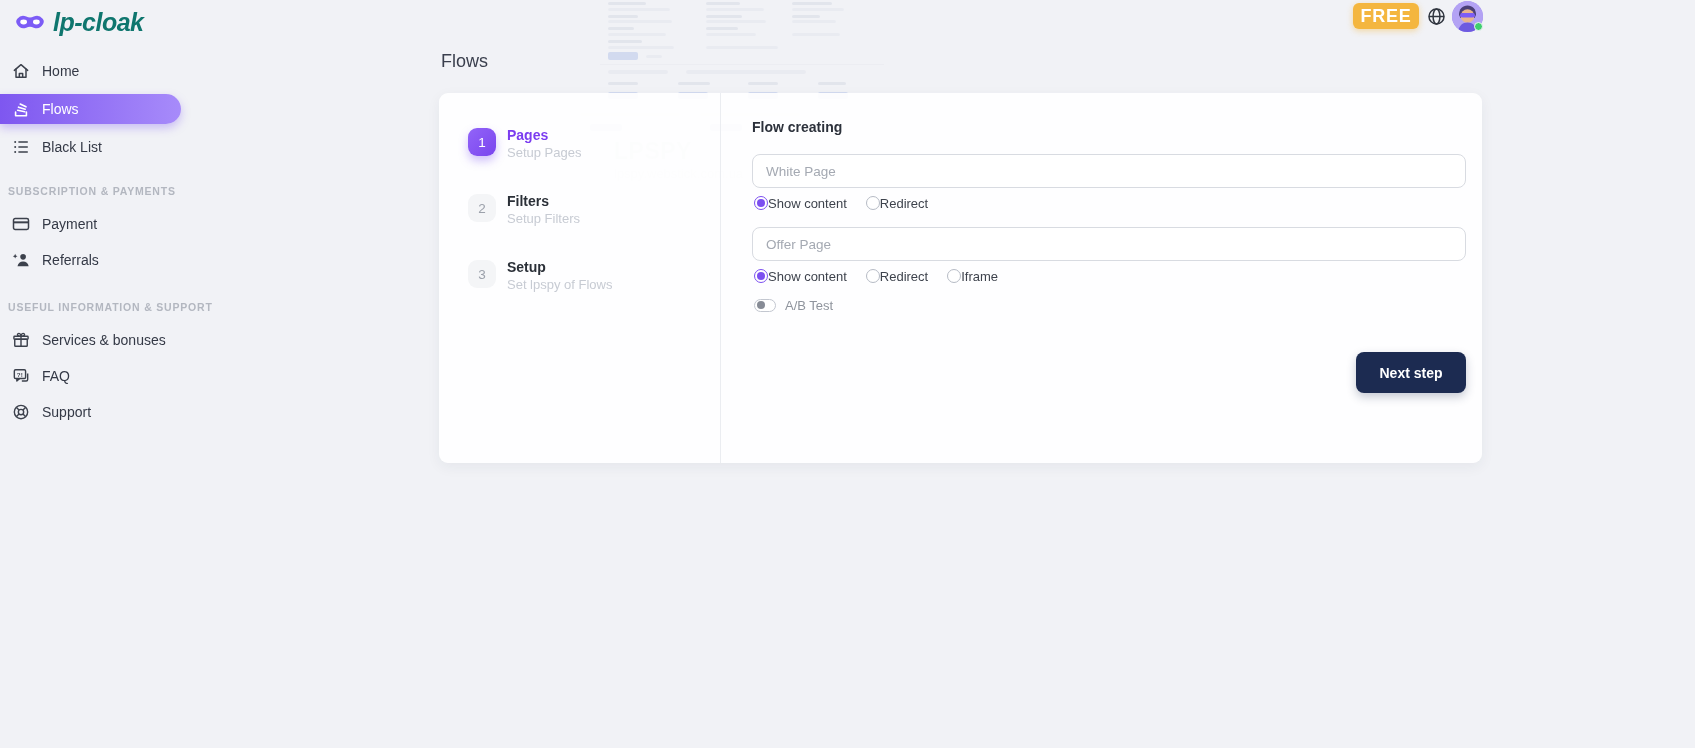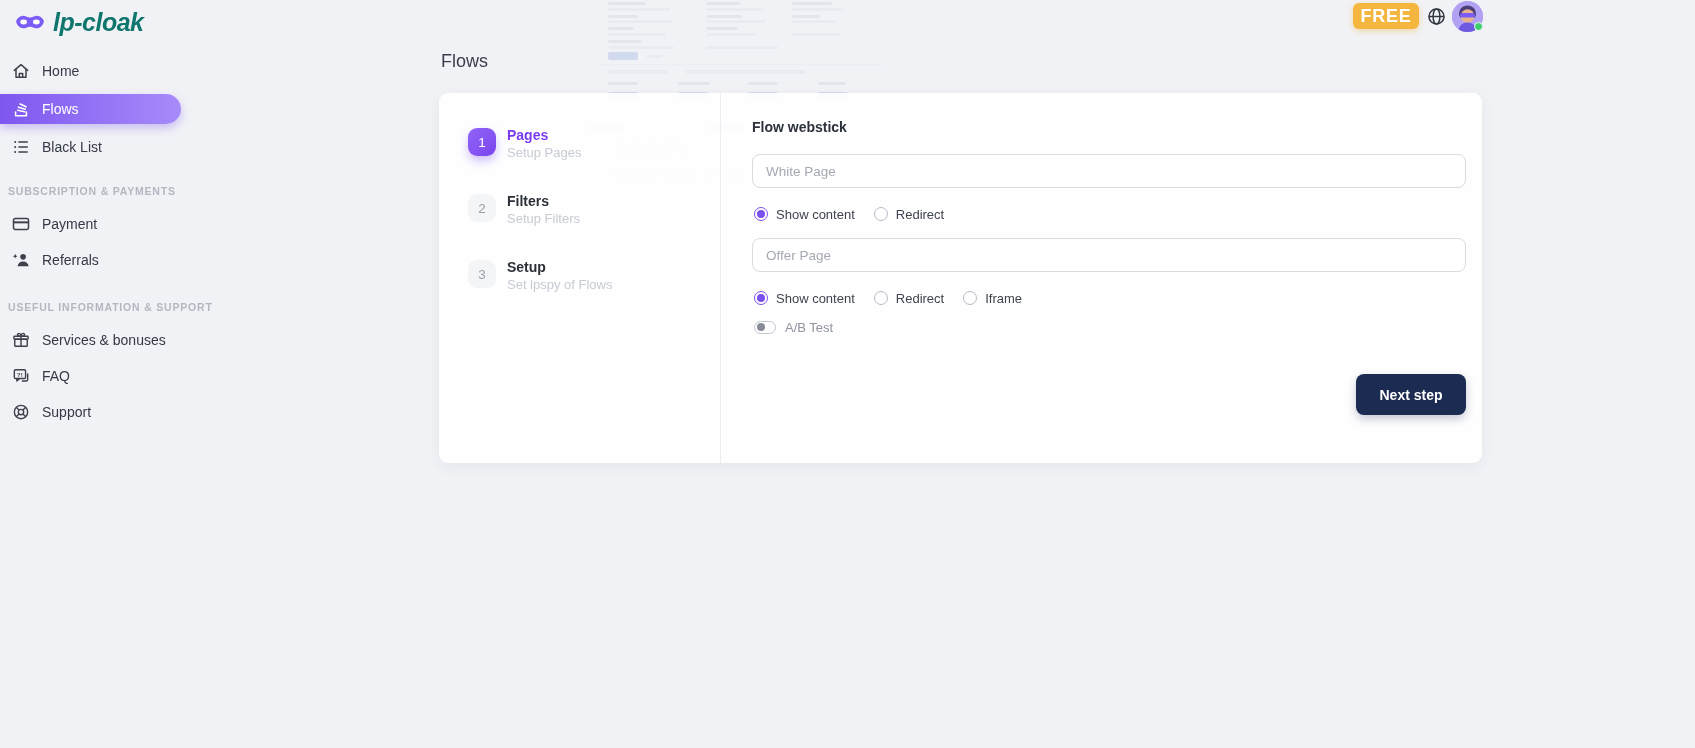--- a/index.html
+++ b/index.html
@@ -103,25 +103,25 @@
   
   .form { position: absolute; left: 282px; top: 0; right: 0; bottom: 0; padding: 26px 16px 0 31px; display: flex; flex-direction: column; }
   .form-title { font-size: 14px; font-weight: 700; color: #2c313b; margin-bottom: 19px; }
   .tinput {
     height: 34px; border: 1px solid #d8dbe1; border-radius: 8px; background: #fff;
     padding: 0 13px; font-size: 13.5px; color: #333741; outline: none; width: 100%;
     font-family: "Liberation Sans", sans-serif;
   }
   .tinput::placeholder { color: #a4a9b2; }
   .mb14 { margin-bottom: 14px; }
-  .mb6 { margin-bottom: 17px; }
+  .mb6 { margin-bottom: 6px; }
   .radio-row { display: flex; align-items: center; gap: 19px; margin: 1px 0 0 2px; height: 16px; }
   .radio-row.r1 { margin-bottom: 16px; }
   .radio-row.r2 { margin-bottom: 14px; }
-  .radio-opt { display: flex; align-items: center; gap: 8px; cursor: pointer; }
+  .radio-opt { display: flex; align-items: center; cursor: pointer; }
   .radio { width: 14px; height: 14px; border-radius: 50%; border: 1.5px solid #b6bbc5; background: #fff; position: relative; flex: 0 0 14px; }
   .radio.checked { border-color: #7c4ff0; }
   .radio.checked::after { content: ""; position: absolute; inset: 2px; border-radius: 50%; background: #7c4ff0; }
   .radio-label { font-size: 13px; color: #3e434d; }
   .toggle-row { display: flex; align-items: center; gap: 9px; margin: 0 0 40px 2px; height: 14px; cursor: pointer; }
   .toggle { width: 22px; height: 13px; border: 1px solid #c3c7d0; border-radius: 8px; background: #fff; position: relative; flex: 0 0 22px; }
   .toggle-knob { position: absolute; left: 2px; top: 1.5px; width: 8px; height: 8px; border-radius: 50%; background: #878c96; }
   .toggle-label { font-size: 13px; color: #8f949d; }
   .next-btn {
     align-self: flex-end; width: 110px; height: 41px;
@@ -331,21 +331,21 @@
       <div>
         <div class="step-title">Setup</div>
         <div class="step-sub">Set lpspy of Flows</div>
       </div>
     </div>
   </div>
 
   <div class="vdivider"></div>
 
   <form class="form">
-    <div class="form-title">Flow webstick</div>
+    <div class="form-title">Flow creating</div>
 
 
     <input class="tinput mb6" type="text" placeholder="White Page" style="">
 
     <div class="radio-row r1">
       <label class="radio-opt">
         <span class="radio checked"></span>
         <span class="radio-label">Show content</span>
       </label>
       <label class="radio-opt">

